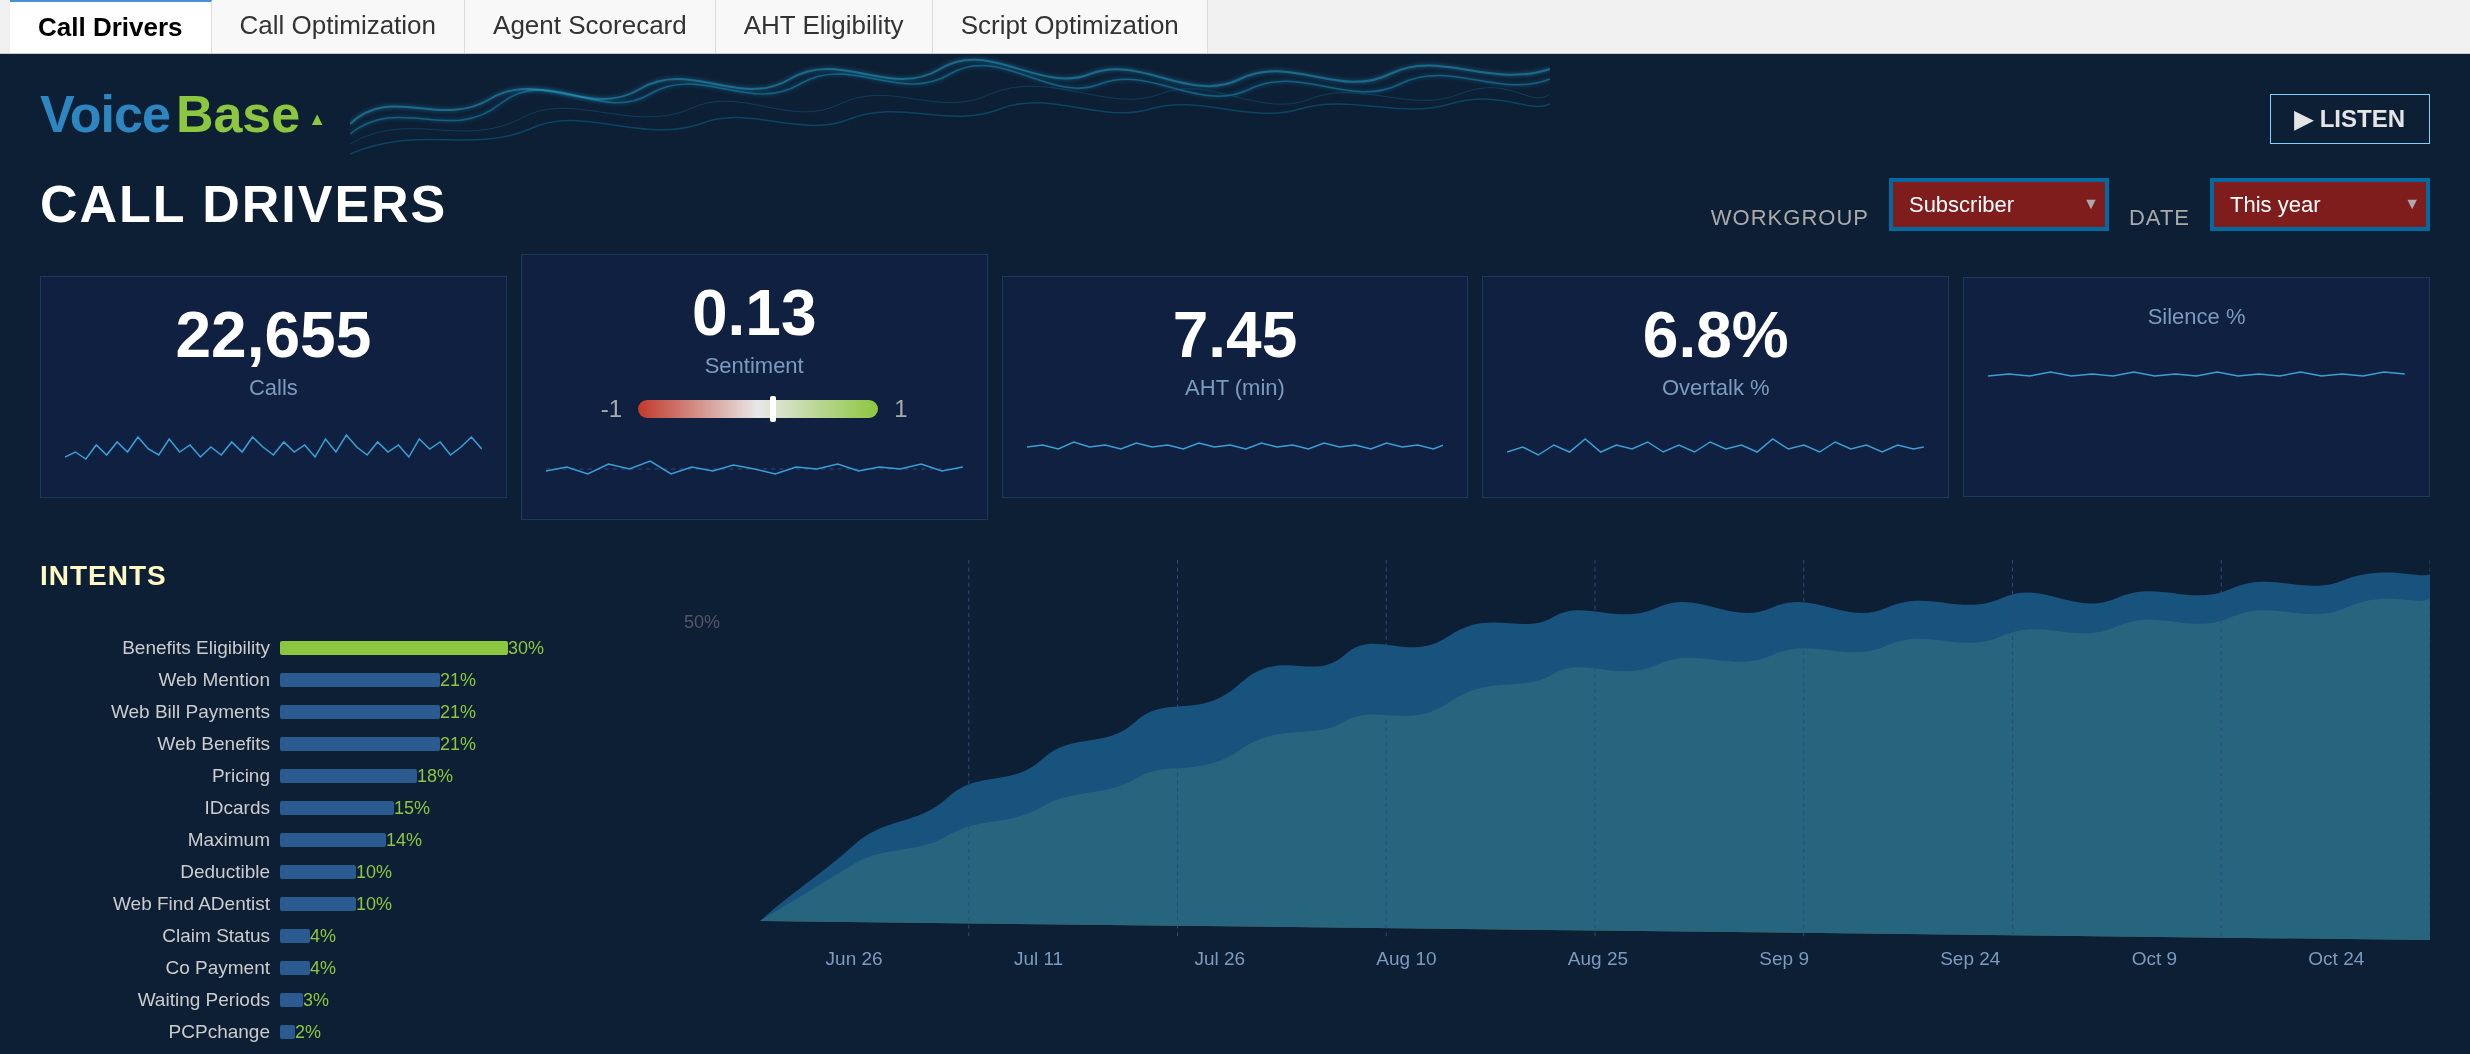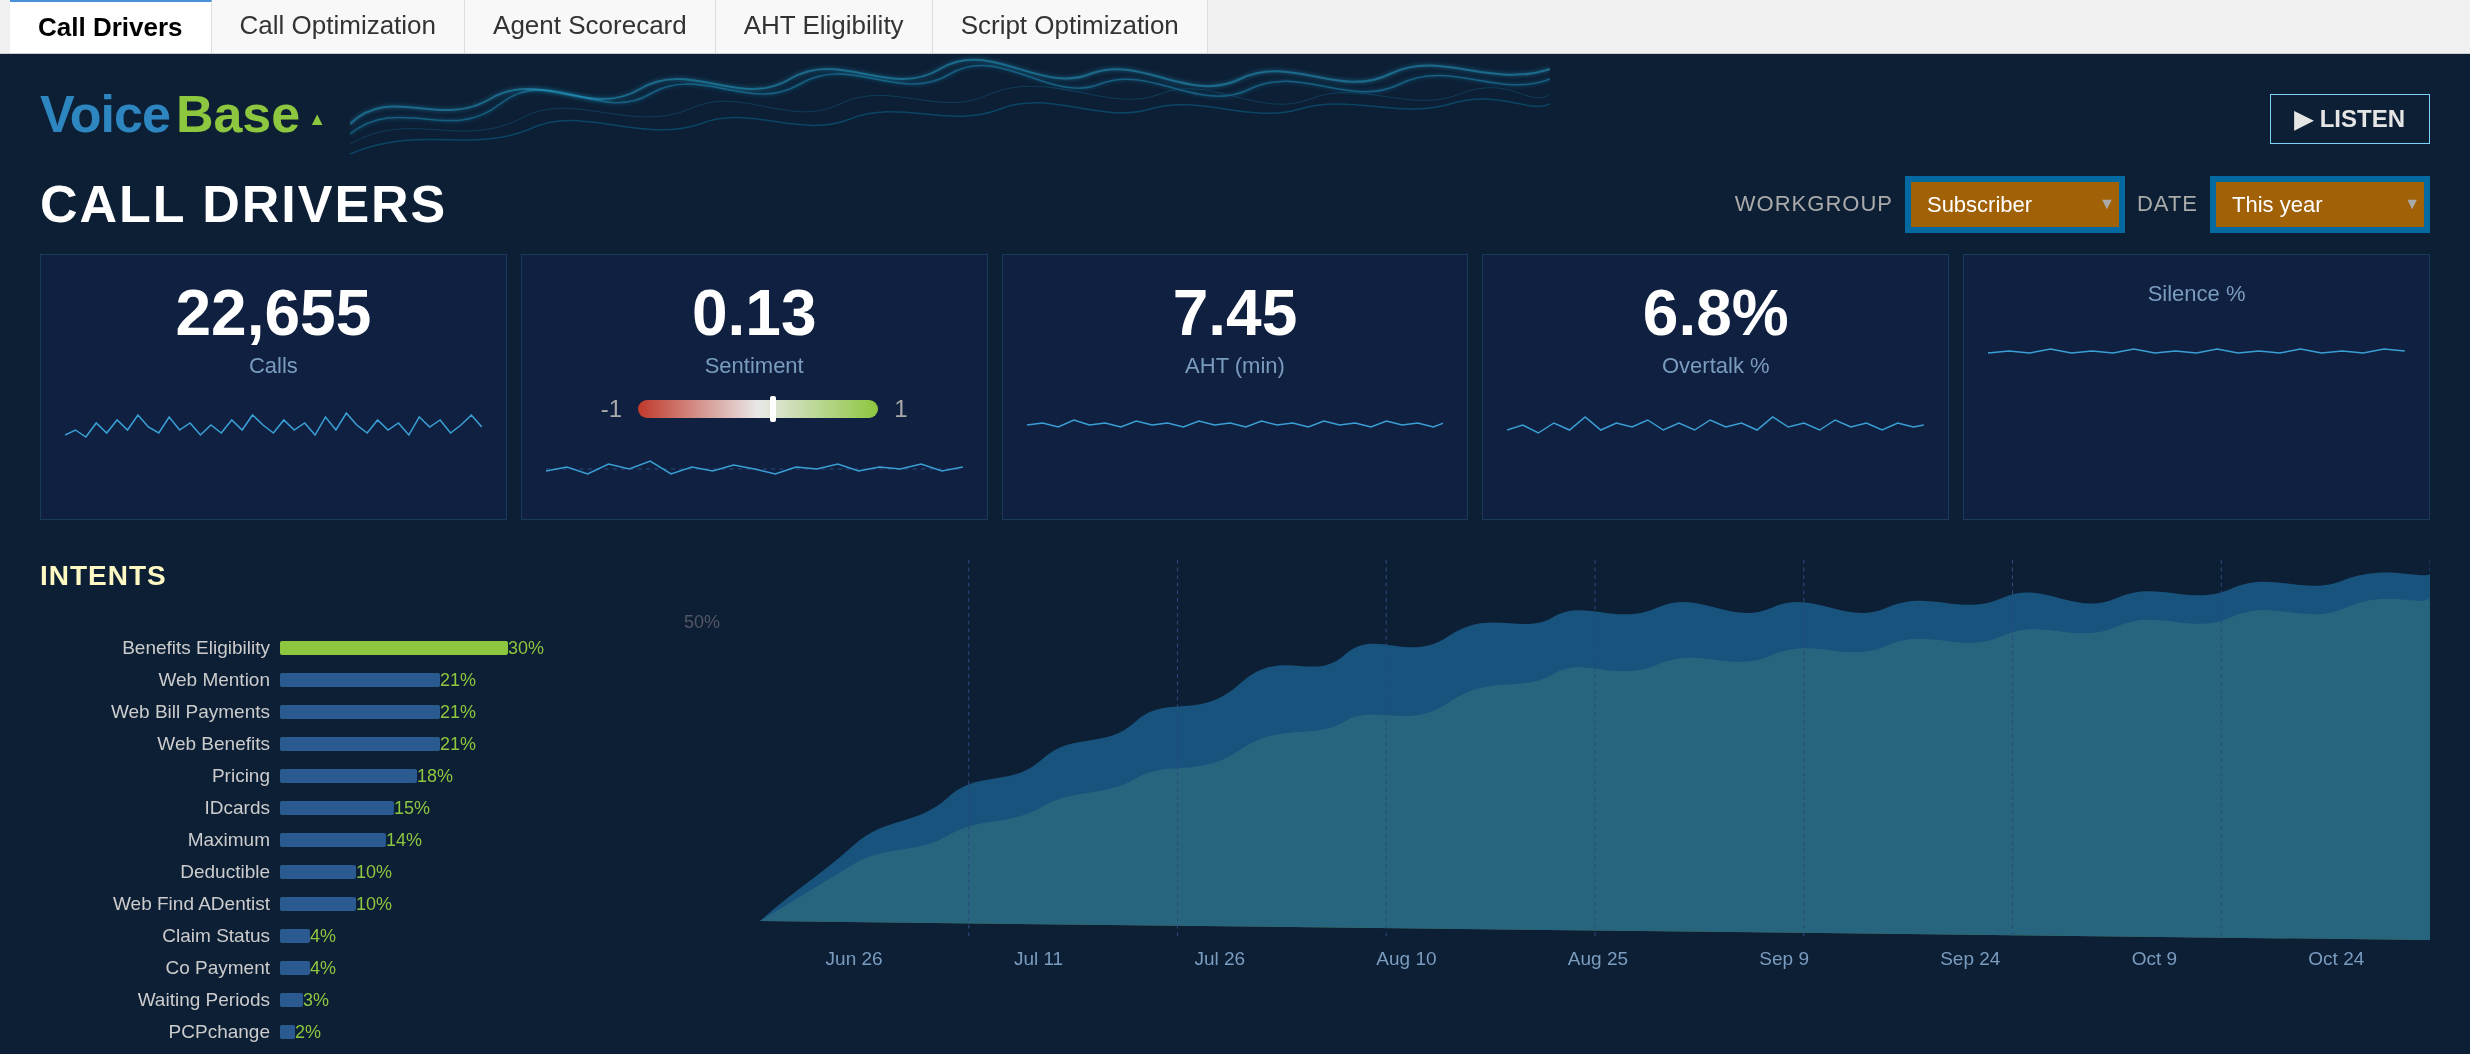--- a/index.html
+++ b/index.html
@@ -107,32 +107,32 @@
       padding: 10px 40px 20px 40px;
     }
     .page-title {
       font-size: 52px;
       font-weight: bold;
       color: #fff;
       letter-spacing: 2px;
     }
     .filters {
       display: flex;
-      align-items: center;
-      gap: 12px;
+      align-items: flex-end;
+      gap: 20px;
     }
     .filter-label {
       font-size: 22px;
       color: #aaa;
       text-transform: uppercase;
       letter-spacing: 1px;
     }
     .filter-select {
-      background: #a16207;
-      border: 6px solid #0369a1;
+      background: #7f1d1d;
+      border: 4px solid #0369a1;
       color: #fff;
       padding: 10px 40px 10px 16px;
       font-size: 22px;
       cursor: pointer;
       appearance: none;
       -webkit-appearance: none;
       min-width: 220px;
       position: relative;
     }
     .select-wrapper {
@@ -148,20 +148,21 @@
       color: #aaa;
       font-size: 16px;
       pointer-events: none;
     }
 
     
     .metrics-row {
       display: flex;
       gap: 14px;
       padding: 0 40px 20px 40px;
+      align-items: center;
     }
     .metric-card {
       background: #102040;
       border: 1px solid #1a3a5c;
       flex: 1;
       padding: 26px 24px 16px 24px;
       min-height: 220px;
     }
     .metric-value {
       font-size: 64px;

